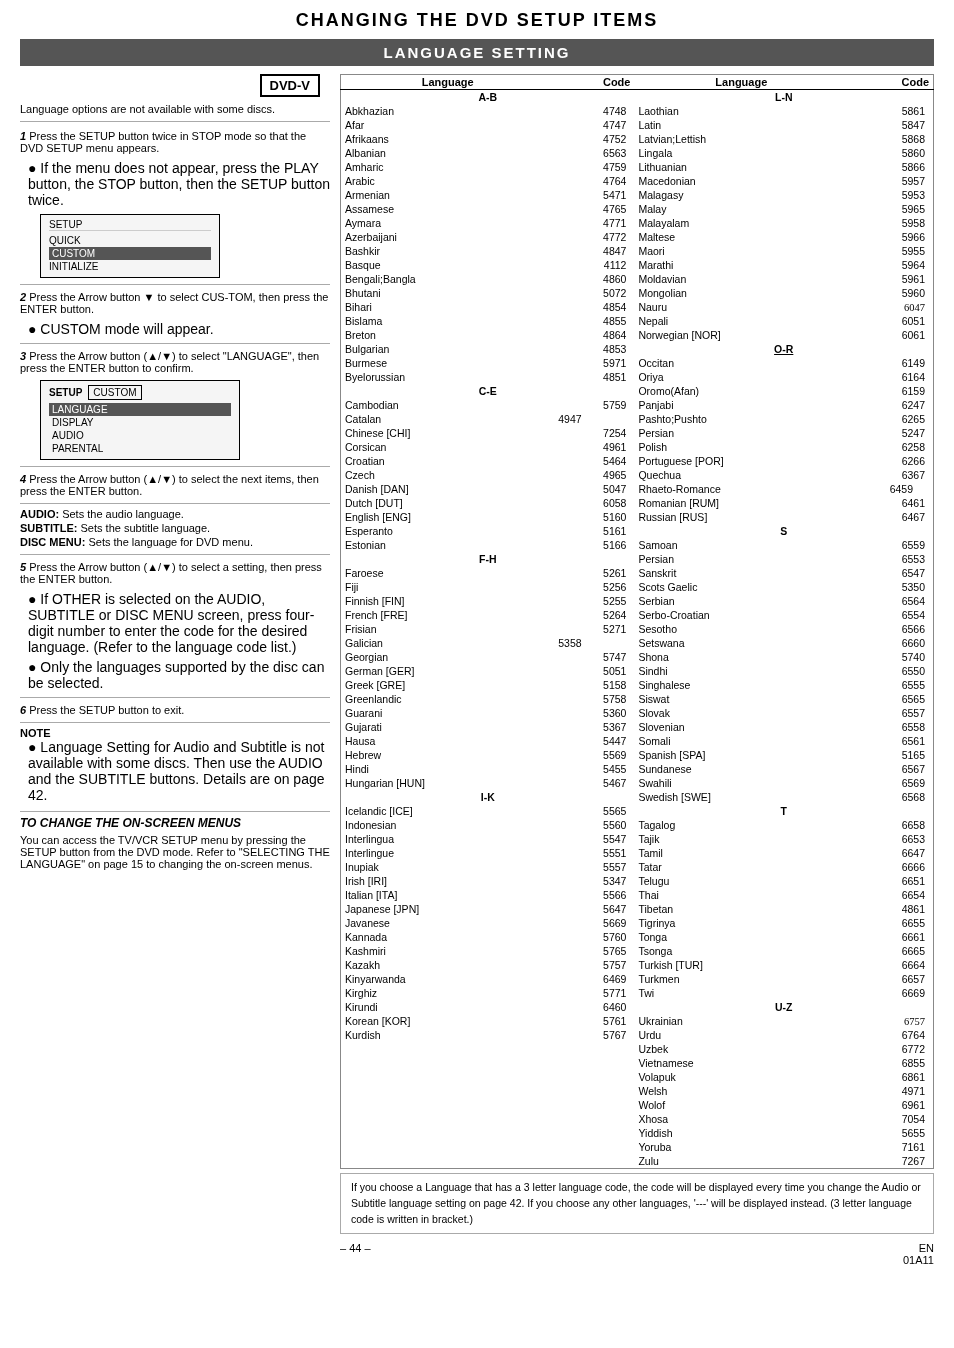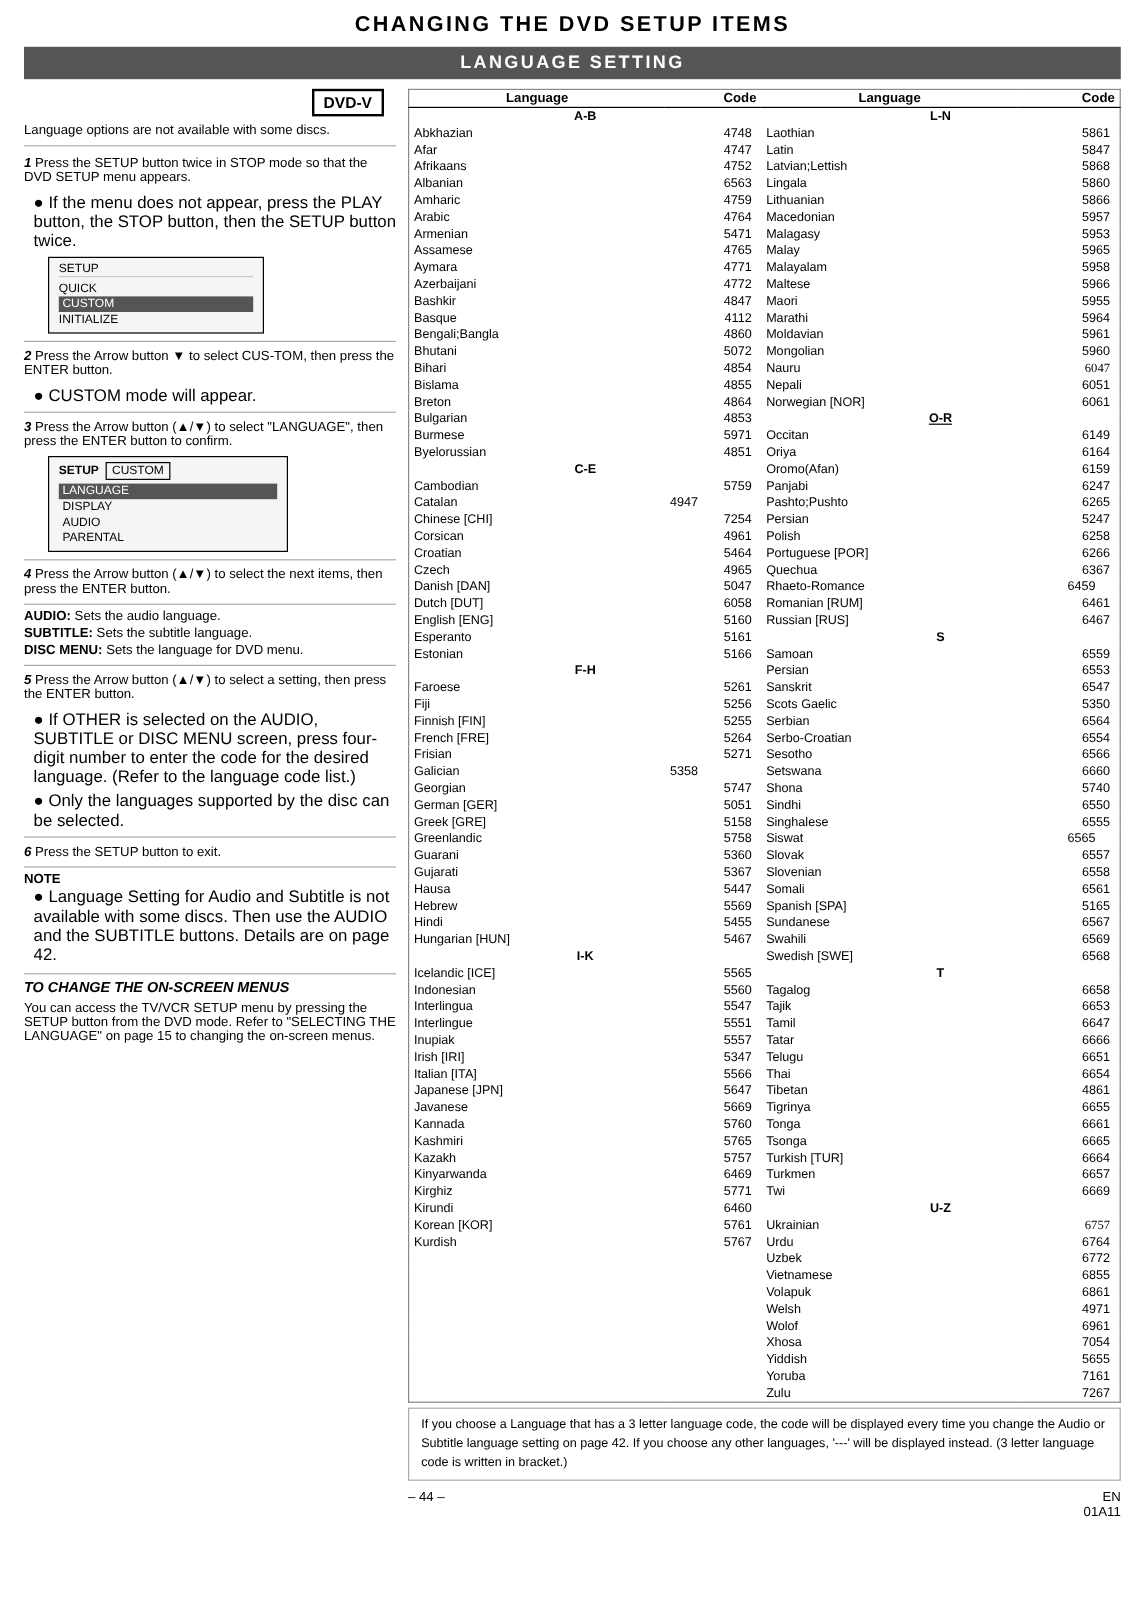--- a/index.html
+++ b/index.html
@@ -553,21 +553,21 @@
             <tr>
               <td>Greek [GRE]</td>
               <td style="text-align: right; padding-right: 8px;">5158</td>
               <td>Singhalese</td>
               <td style="text-align: right; padding-right: 8px;">6555</td>
             </tr>
             <tr>
               <td>Greenlandic</td>
               <td style="text-align: right; padding-right: 8px;">5758</td>
               <td>Siswat</td>
-              <td style="text-align: right; padding-right: 20px;">6565</td>
+              <td style="text-align: right; padding-right: 8px;">6565</td>
             </tr>
             <tr>
               <td>Guarani</td>
               <td style="text-align: right; padding-right: 8px;">5360</td>
               <td>Slovak</td>
               <td style="text-align: right; padding-right: 8px;">6557</td>
             </tr>
             <tr>
               <td>Gujarati</td>
               <td style="text-align: right; padding-right: 8px;">5367</td>

